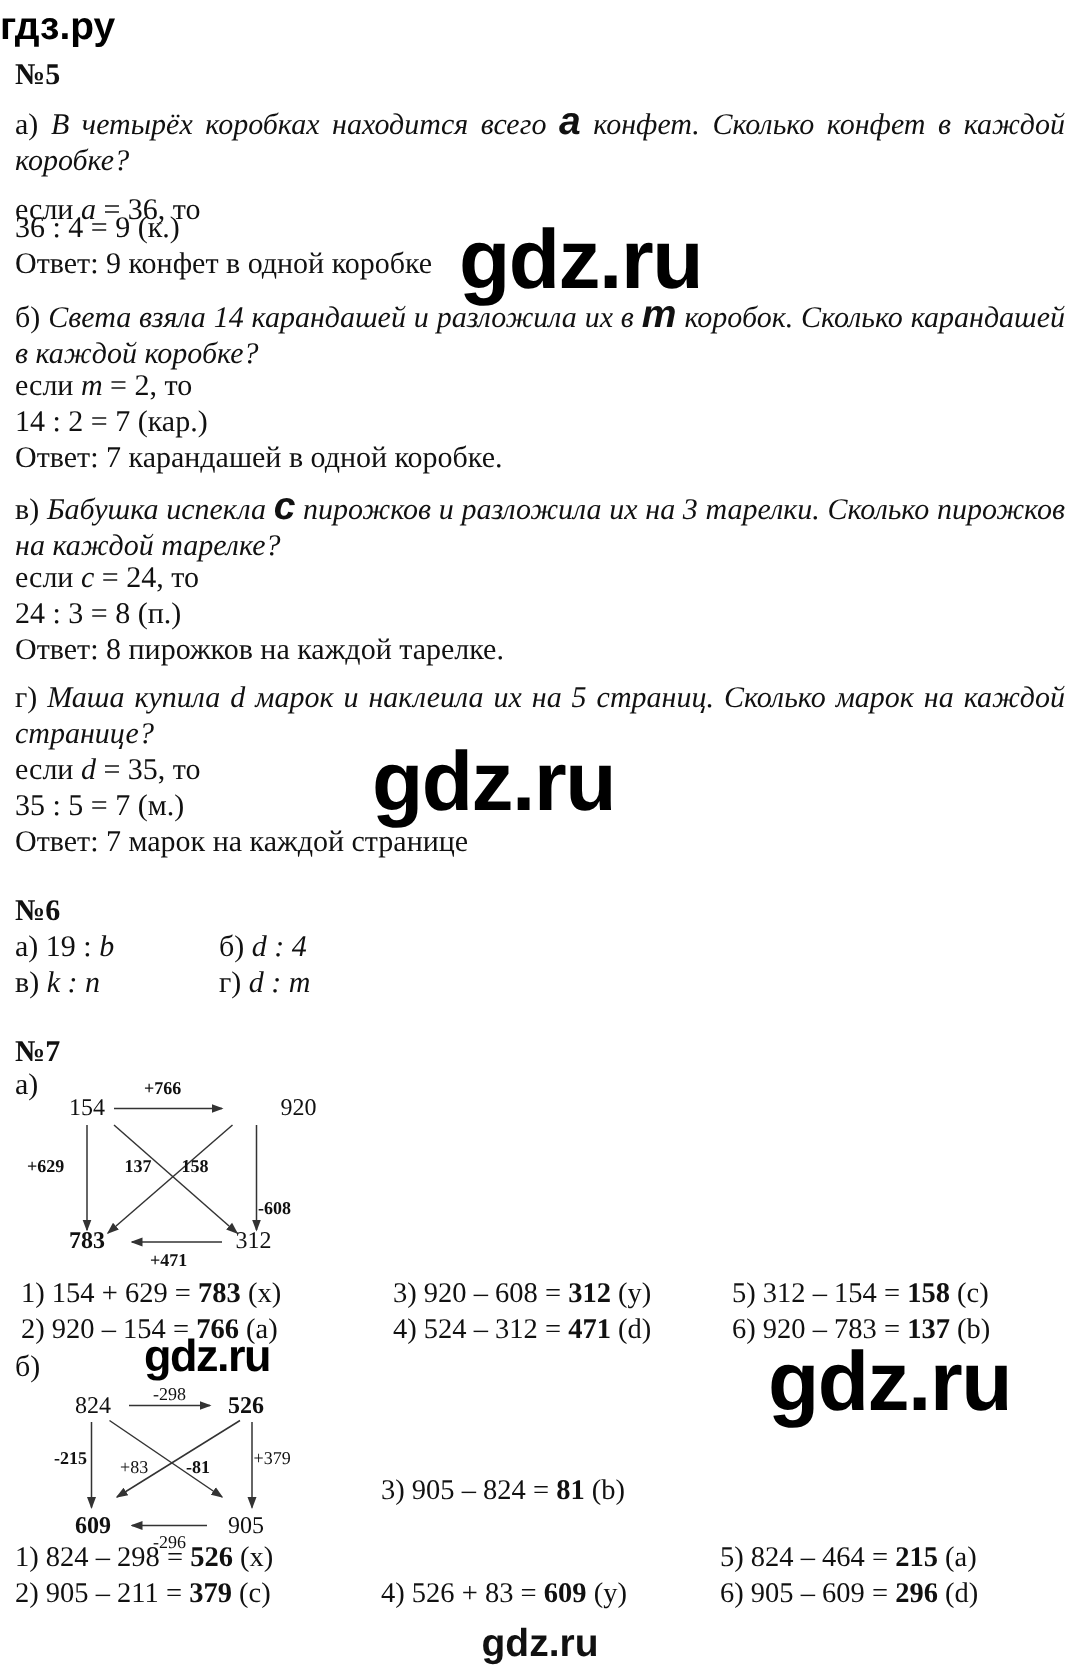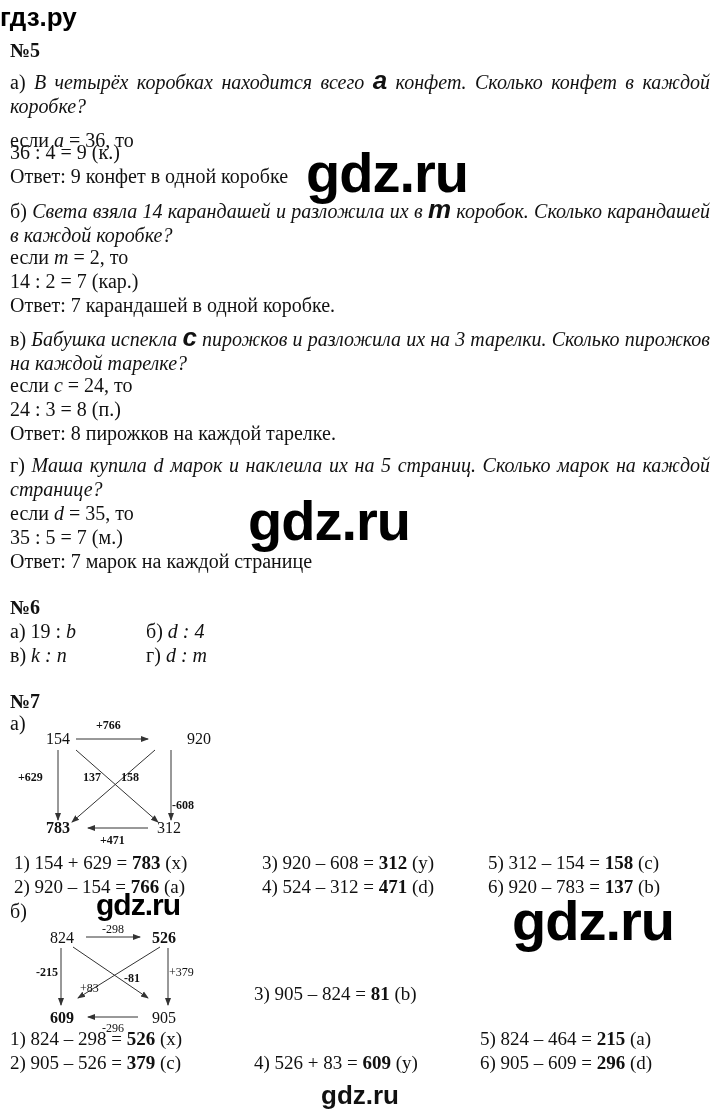--- a/index.html
+++ b/index.html
@@ -164,22 +164,22 @@
     <line x1="73" y1="22" x2="148" y2="73" stroke="#333" stroke-width="1" marker-end="url(#ah2)"></line>
   </svg>
   <div class="diag-lbl" style="left:50px; top:4px;">824</div>
   <div class="diag-lbl" style="left:152px; top:4px; font-weight:bold;">526</div>
   <div class="diag-lbl" style="left:50px; top:84px; font-weight:bold;">609</div>
   <div class="diag-lbl" style="left:152px; top:84px;">905</div>
   <div class="diag-small" style="left:102px; top:-3px; font-weight:normal;">-298</div>
   <div class="diag-small" style="left:36px; top:40px;">-215</div>
   <div class="diag-small" style="left:169px; top:40px; font-weight:normal;">+379</div>
   <div class="diag-small" style="left:102px; top:96px; font-weight:normal;">-296</div>
-  <div class="diag-small" style="left:80px; top:56px; font-weight:normal;">+83</div>
+  <div class="diag-small" style="left:80px; top:46px; font-weight:normal;">+83</div>
   <div class="diag-small" style="left:124px; top:46px;">-81</div>
 </div>
 
 <div class="abs line row3" style="top:1027px; left:10px;"><span>1)</span> <span>824 – 298 = </span><b>526</b> <span>(x)</span></div>
-<div class="abs line row3" style="top:1051px; left:10px;"><span>2)</span> <span>905 – 526 = </span><b>379</b> <span>(c)</span></div>
+<div class="abs line row3" style="top:1051px; left:10px;"><span>2)</span> <span>905 – 211 = </span><b>379</b> <span>(c)</span></div>
 <div class="abs line row3" style="top:982px; left:254px;"><span>3)</span> <span>905 – 824 = </span><b>81</b> <span>(b)</span></div>
 <div class="abs line row3" style="top:1051px; left:254px;"><span>4)</span> <span>526 + 83 = </span><b>609</b> <span>(y)</span></div>
 <div class="abs line row3" style="top:1027px; left:480px;"><span>5)</span> <span>824 – 464 = </span><b>215</b> <span>(a)</span></div>
 <div class="abs line row3" style="top:1051px; left:480px;"><span>6)</span> <span>905 – 609 = </span><b>296</b> <span>(d)</span></div>
 
 </body></html>

